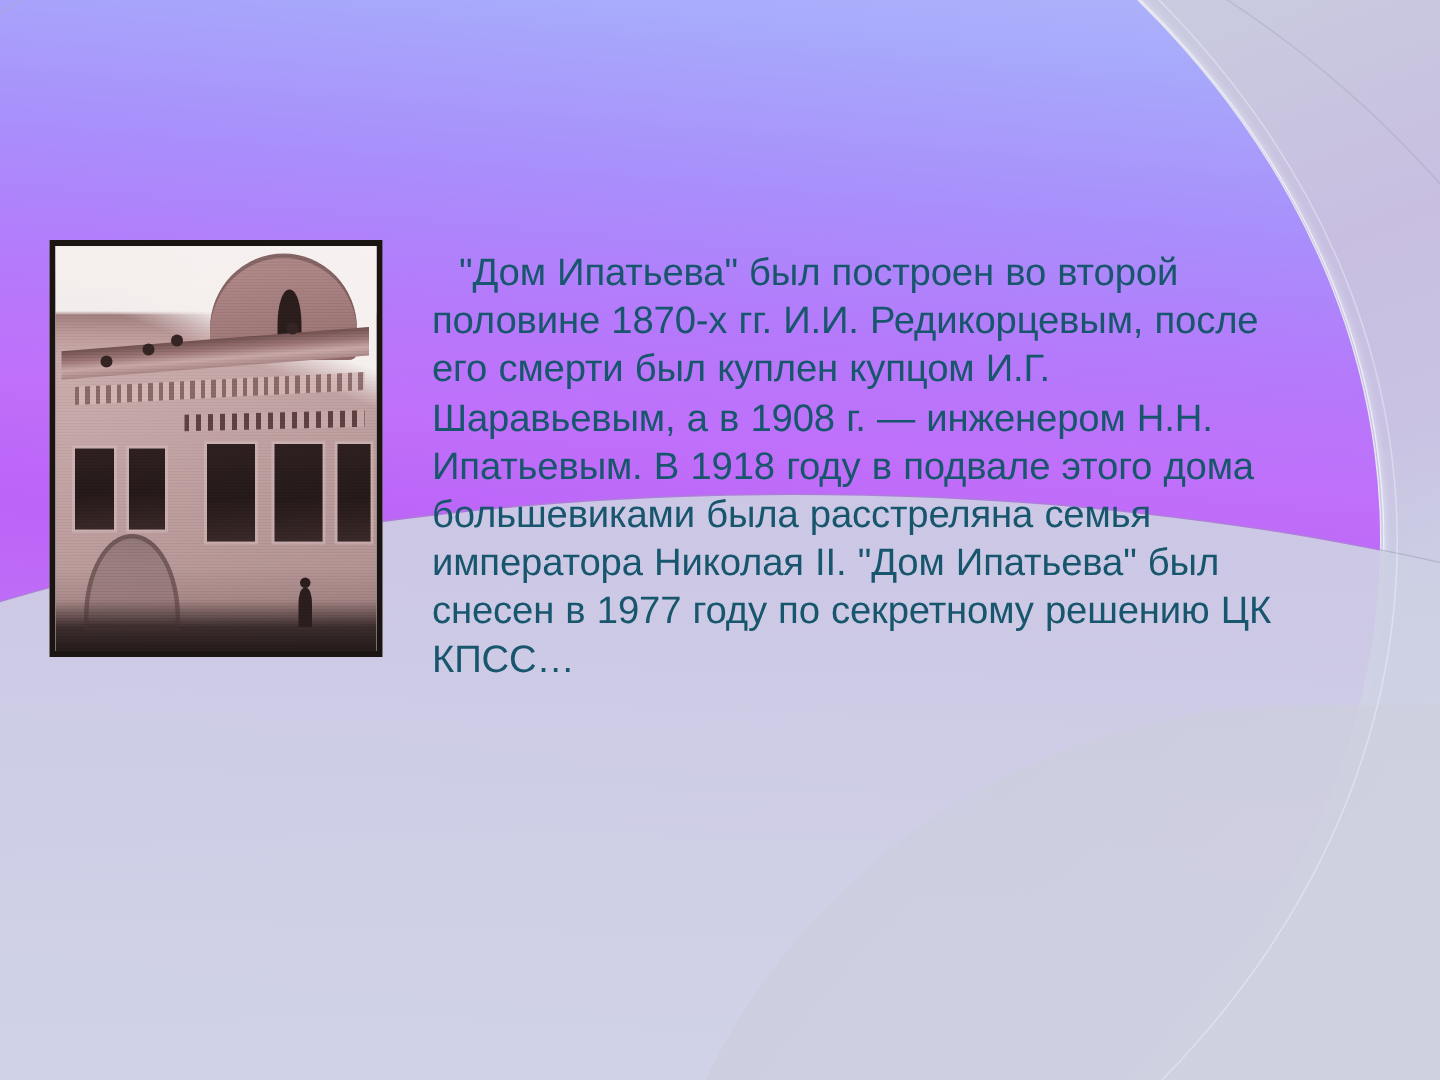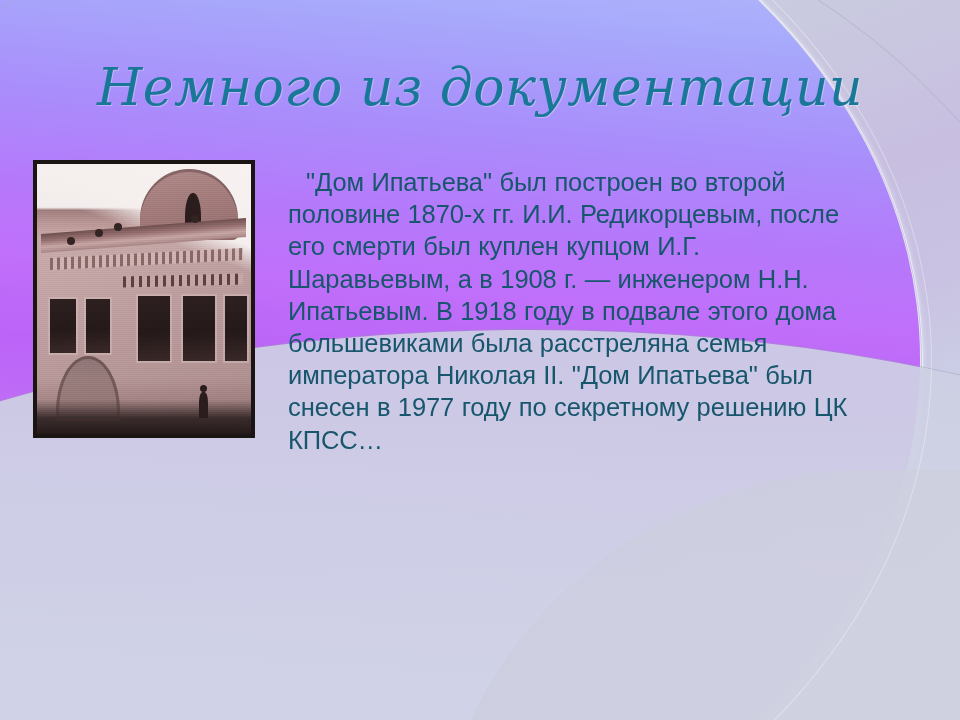--- a/index.html
+++ b/index.html
@@ -352,21 +352,20 @@
     <div class="ellipse-main"></div>
     <div class="ellipse-rim"></div>
     <div class="band-bottom"></div>
     <div class="wedge-br"></div>
     <div class="ellipse-second"></div>
     <div class="arc-highlight"></div>
   </div>
 
   <div class="content">
 
-    <div class="slide-title">Немного из документации</div>
 
     <div class="photo-frame">
       <div class="photo">
         <div class="photo-sky"></div>
         <div class="photo-gable"></div>
         <div class="photo-cornice"></div>
         <div class="photo-dentils"></div>
         <div class="photo-lintel"></div>
         <div class="pin p1"></div>
         <div class="pin p2"></div>

